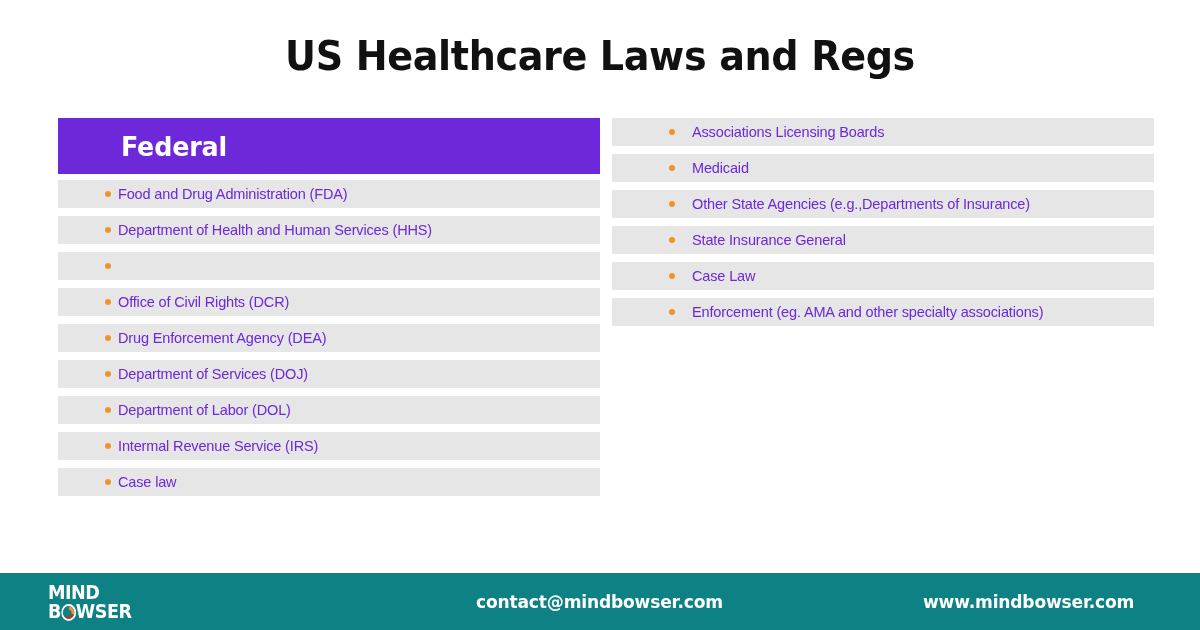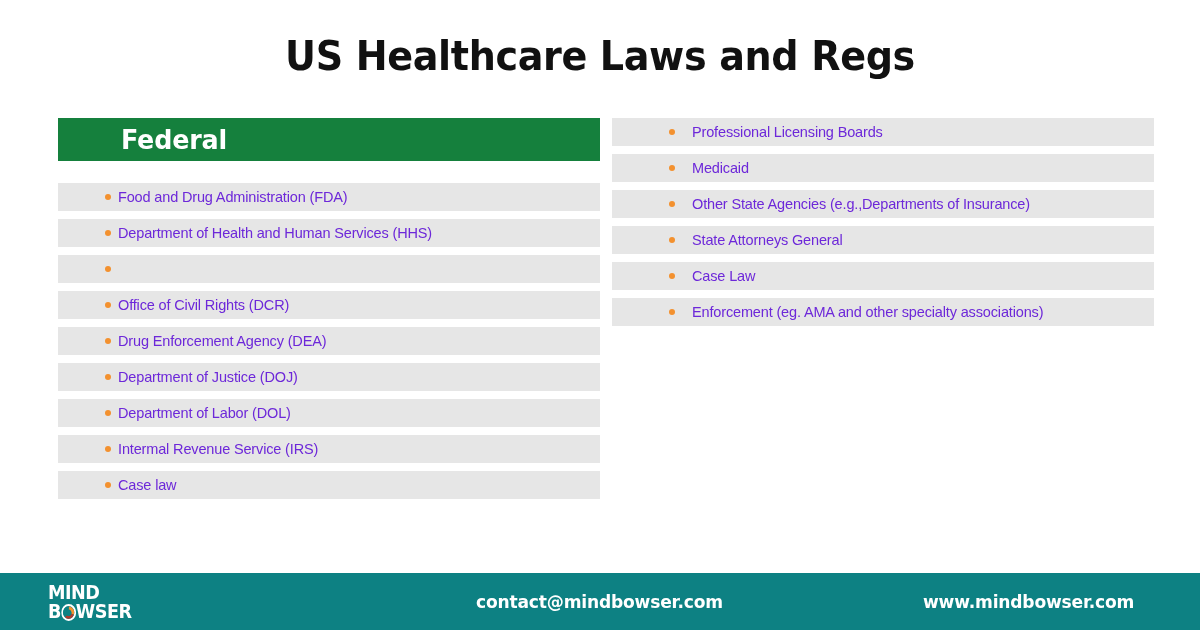--- a/index.html
+++ b/index.html
@@ -45,27 +45,27 @@
     left: 58px;
     width: 1097px;
     display: flex;
     gap: 12px;
   }
   .column {
     width: 542px;
     flex: 0 0 542px;
   }
   .col-header {
-    background: #15803d;
-    height: 43px;
+    background: #6d28d9;
+    height: 56px;
     display: flex;
     align-items: center;
     padding-left: 63px;
     box-sizing: border-box;
-    margin-bottom: 22px;
+    margin-bottom: 6px;
   }
   .col-header .col-title {
     color: #ffffff;
     font-family: "DejaVu Sans", sans-serif;
     font-weight: 700;
     font-size: 27px;
     letter-spacing: -0.2px;
     transform: scaleX(0.94);
     transform-origin: left center;
     white-space: nowrap;
@@ -207,54 +207,54 @@
         <div class="row">
           <span class="bullet"></span>
           <span class="row-label">Office of Civil Rights (DCR)</span>
         </div>
         <div class="row">
           <span class="bullet"></span>
           <span class="row-label">Drug Enforcement Agency (DEA)</span>
         </div>
         <div class="row">
           <span class="bullet"></span>
-          <span class="row-label">Department of Justice (DOJ)</span>
+          <span class="row-label">Department of Services (DOJ)</span>
         </div>
         <div class="row">
           <span class="bullet"></span>
           <span class="row-label">Department of Labor (DOL)</span>
         </div>
         <div class="row">
           <span class="bullet"></span>
           <span class="row-label">Intermal Revenue Service (IRS)</span>
         </div>
         <div class="row">
           <span class="bullet"></span>
           <span class="row-label">Case law</span>
         </div>
       </div>
     </div>
 
     <div class="column col-state">
       <div class="rows">
         <div class="row">
           <span class="bullet"></span>
-          <span class="row-label">Professional Licensing Boards</span>
+          <span class="row-label">Associations Licensing Boards</span>
         </div>
         <div class="row">
           <span class="bullet"></span>
           <span class="row-label">Medicaid</span>
         </div>
         <div class="row">
           <span class="bullet"></span>
           <span class="row-label">Other State Agencies (e.g.,Departments of Insurance)</span>
         </div>
         <div class="row">
           <span class="bullet"></span>
-          <span class="row-label">State Attorneys General</span>
+          <span class="row-label">State Insurance General</span>
         </div>
         <div class="row">
           <span class="bullet"></span>
           <span class="row-label">Case Law</span>
         </div>
         <div class="row">
           <span class="bullet"></span>
           <span class="row-label">Enforcement (eg. AMA and other specialty associations)</span>
         </div>
       </div>

